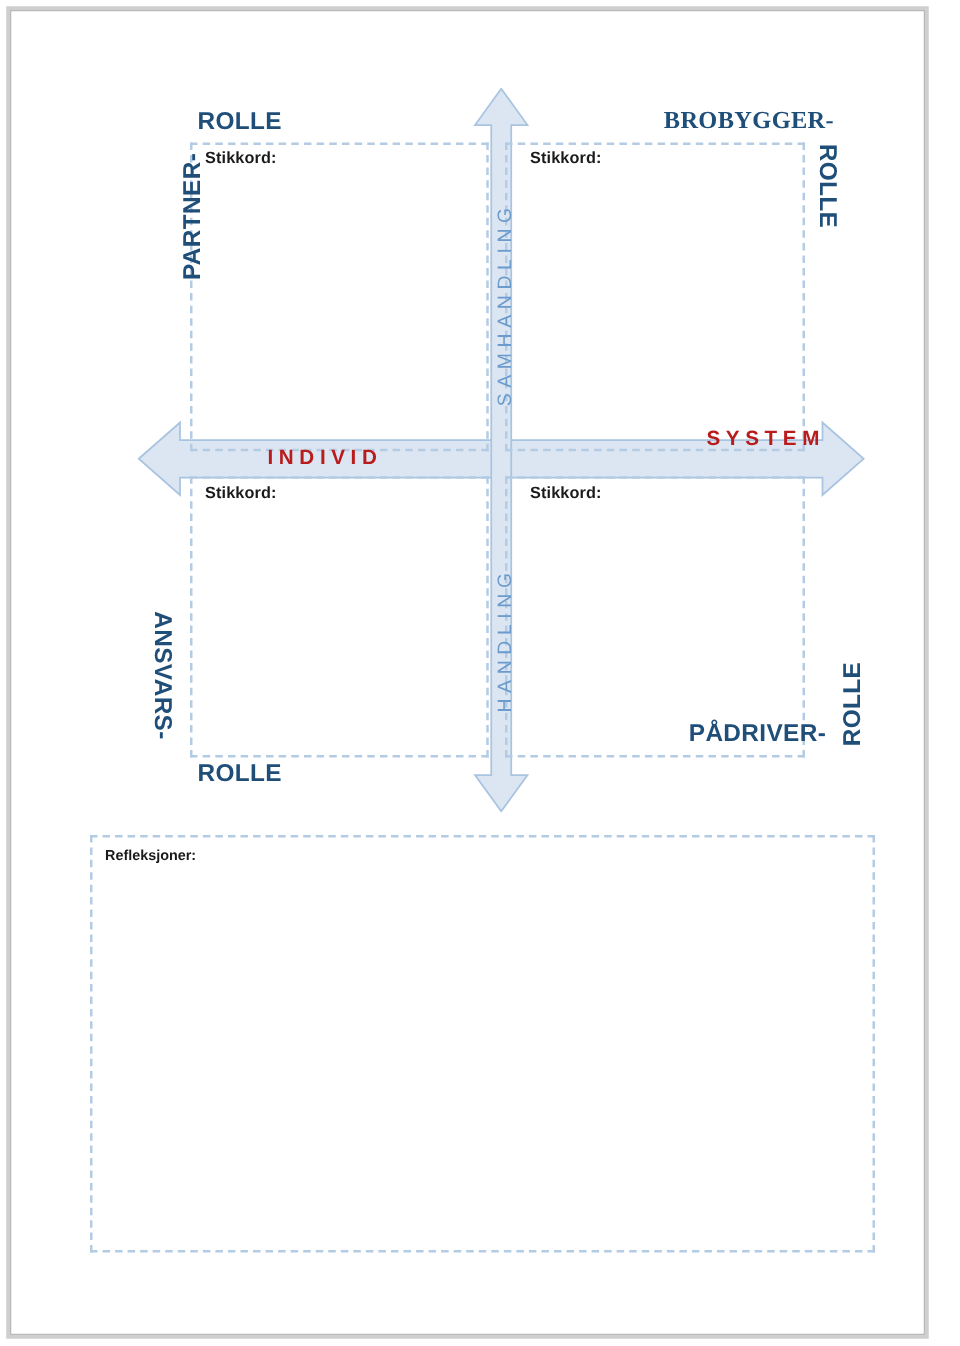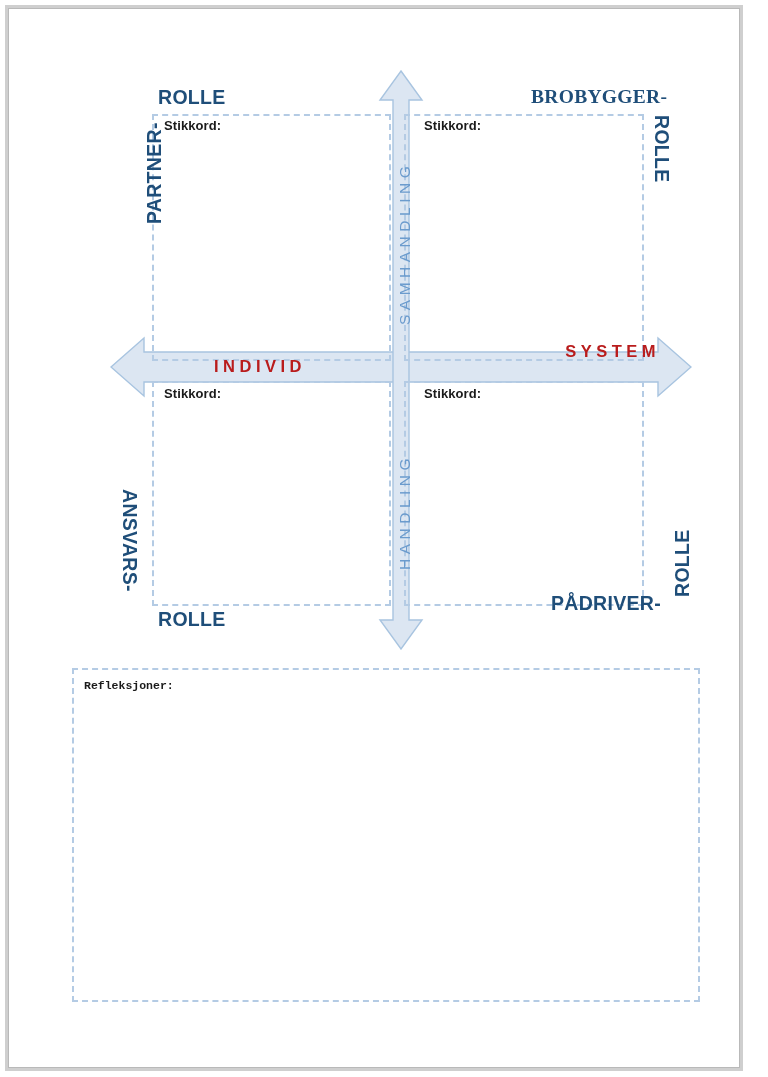--- a/index.html
+++ b/index.html
@@ -154,39 +154,39 @@
   
   #role-partner { left: 143px; top: 224px; transform: rotate(-90deg); }
   #role-tl-rolle { left: 158px; top: 86px; }
   
   #role-brobygger { left: 531px; top: 86px; font-family: Liberation Serif, serif; }
   #role-tr-rolle { left: 673px; top: 115px; transform: rotate(90deg); }
   
   #role-ansvars { left: 141px; top: 489px; transform: rotate(90deg); }
   #role-bl-rolle { left: 158px; top: 608px; }
   
-  #role-padriver { left: 551px; top: 592px; }
+  #role-padriver { left: 551px; top: 576px; }
   #role-br-rolle { left: 671px; top: 597px; transform: rotate(-90deg); }
 
   
   #refleksjoner-box {
     position: absolute;
     left: 72px;
     top: 668px;
     width: 628px;
     height: 334px;
     box-sizing: border-box;
     border: 2px dashed #b4cbe4;
     background: transparent;
   }
   #refleksjoner-label {
     position: absolute;
     left: 84px;
     top: 679px;
-    font-family: Liberation Mono, monospace;
+    font-family: Liberation Sans, sans-serif;
     font-size: 11.5px;
     font-weight: bold;
     color: #1a1a1a;
     white-space: nowrap;
   }
 </style>
 </head>
 <body>
 
 <div id="outer-shadow"></div>

